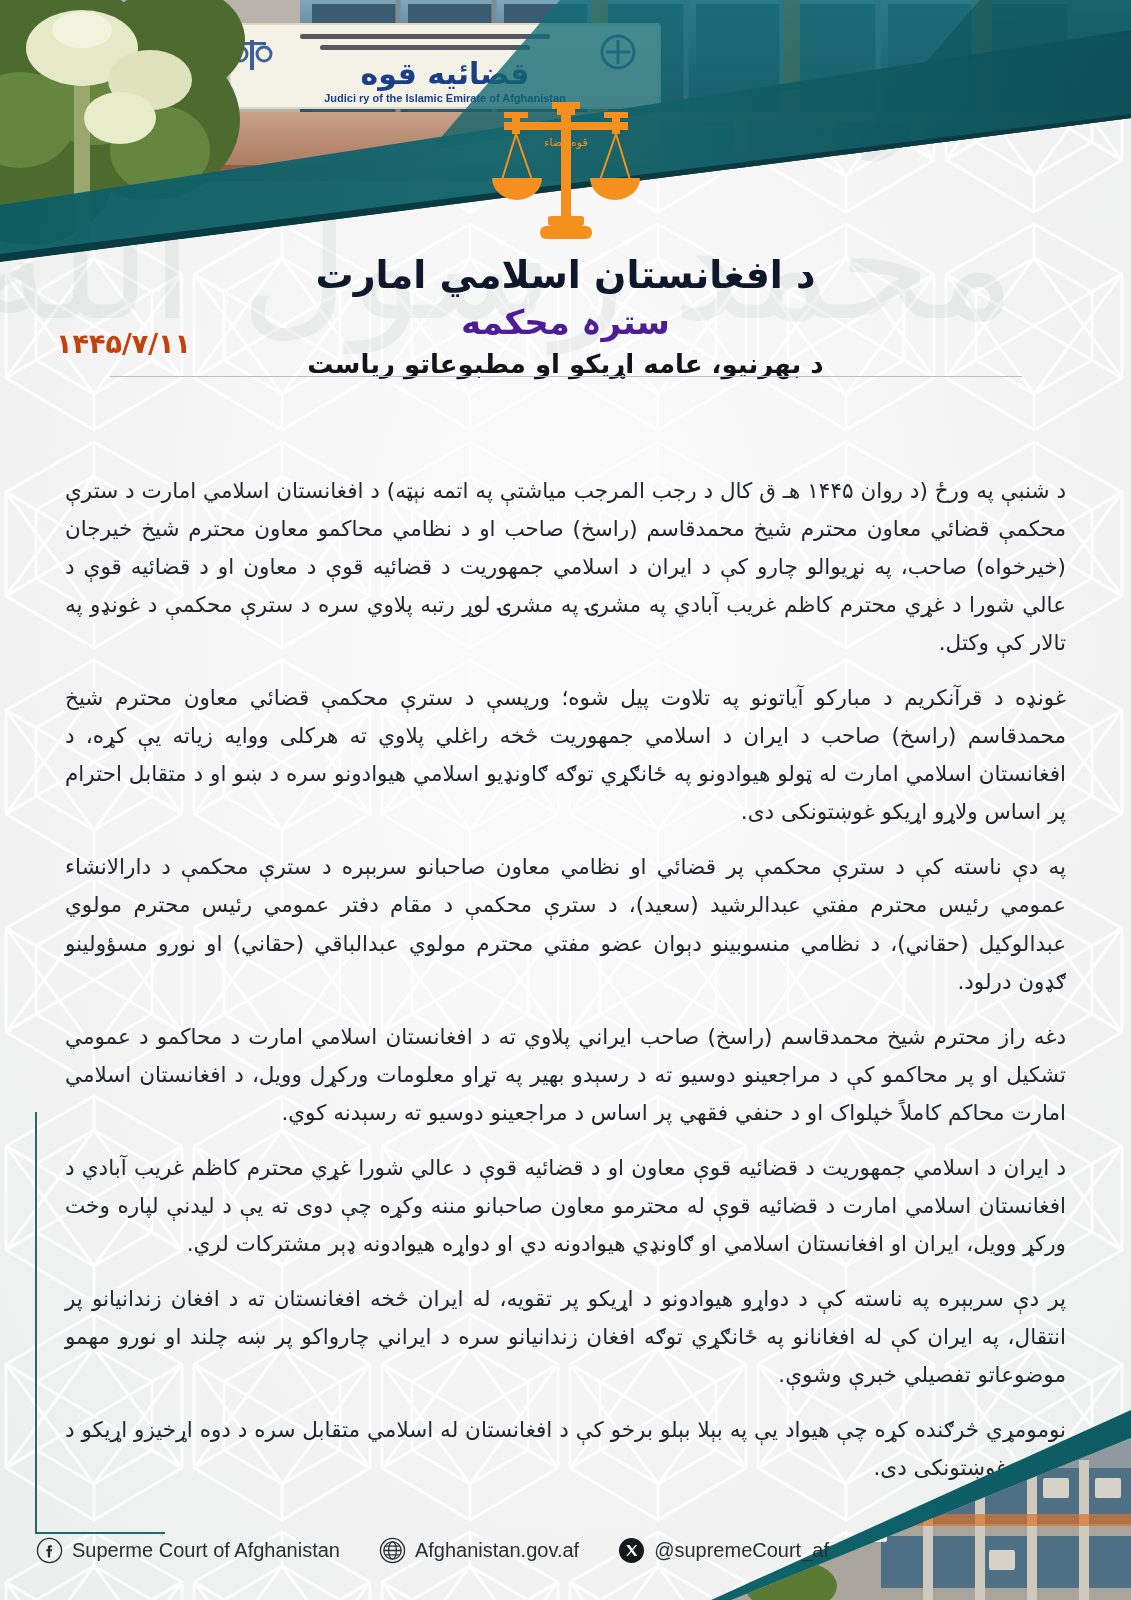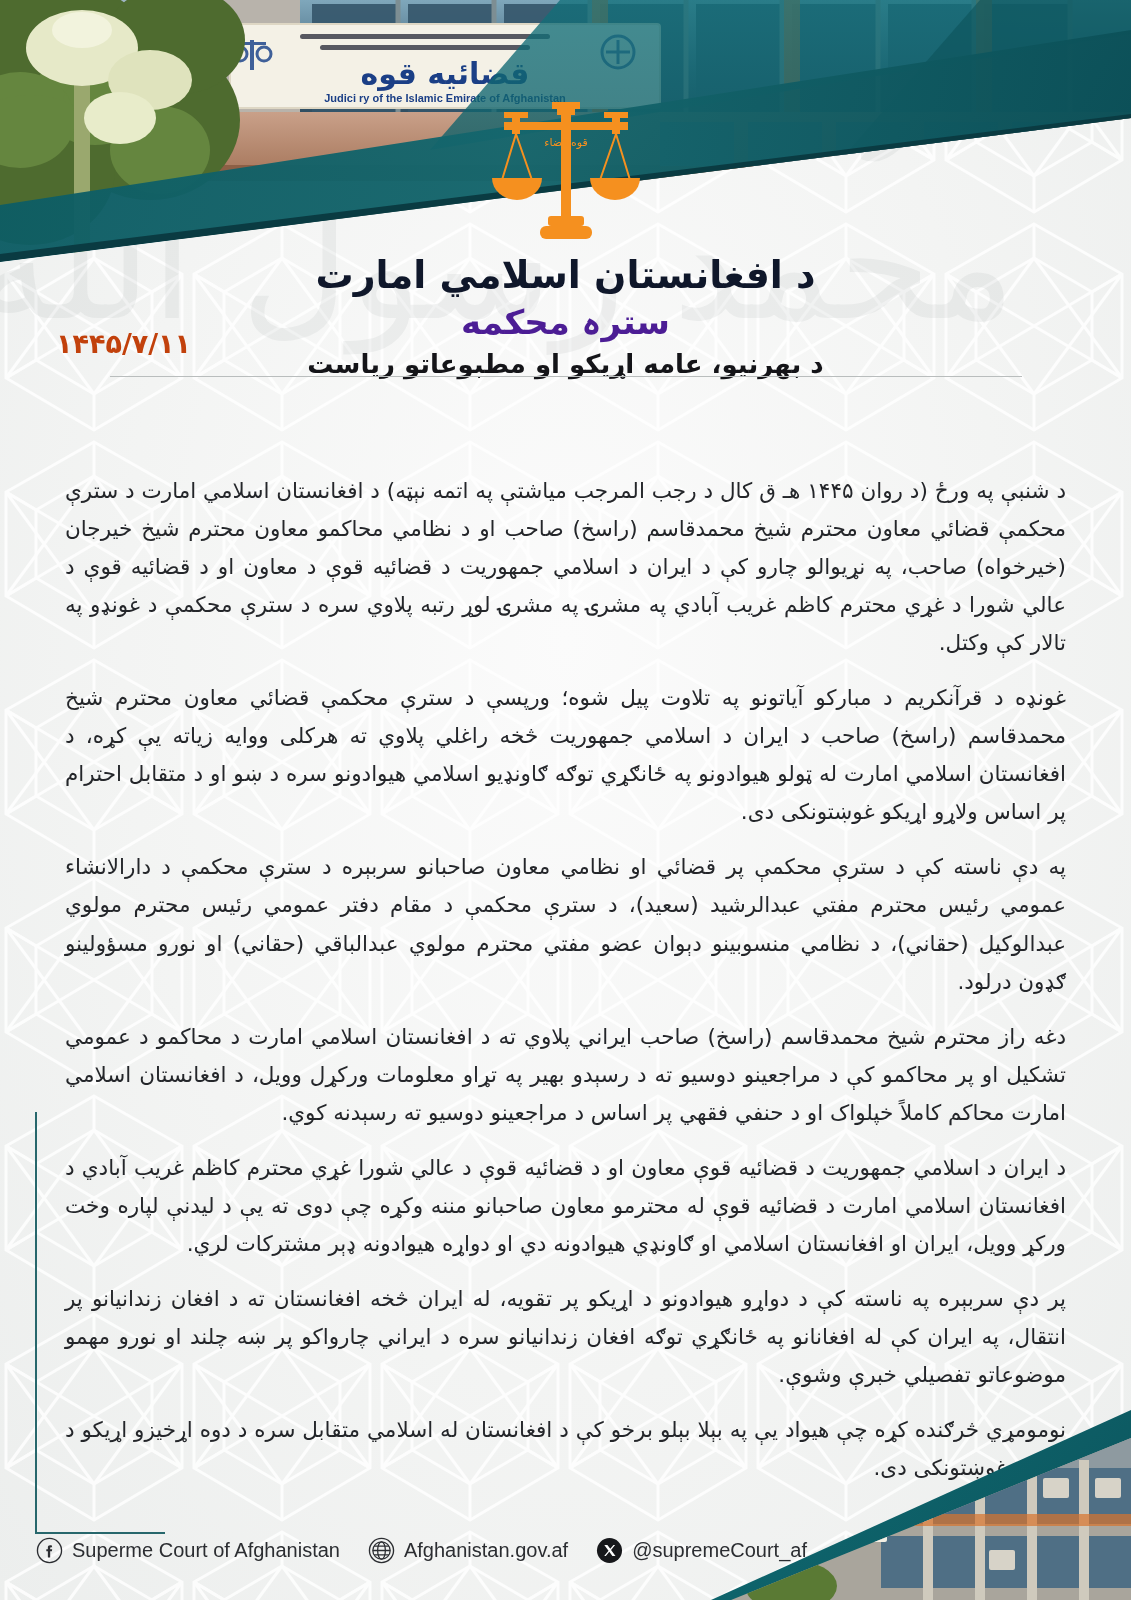--- a/index.html
+++ b/index.html
@@ -225,21 +225,21 @@
     pointer-events: none;
   }
 
   
   .footer {
     position: absolute;
     left: 36px;
     bottom: 36px;
     display: flex;
     align-items: center;
-    gap: 12px;
+    gap: 23px;
     direction: ltr;
     text-align: right;
   }
   .f-item {
     display: flex;
     align-items: center;
     gap: 9px;
     margin-right: 16px;
   }
   .f-icon {

